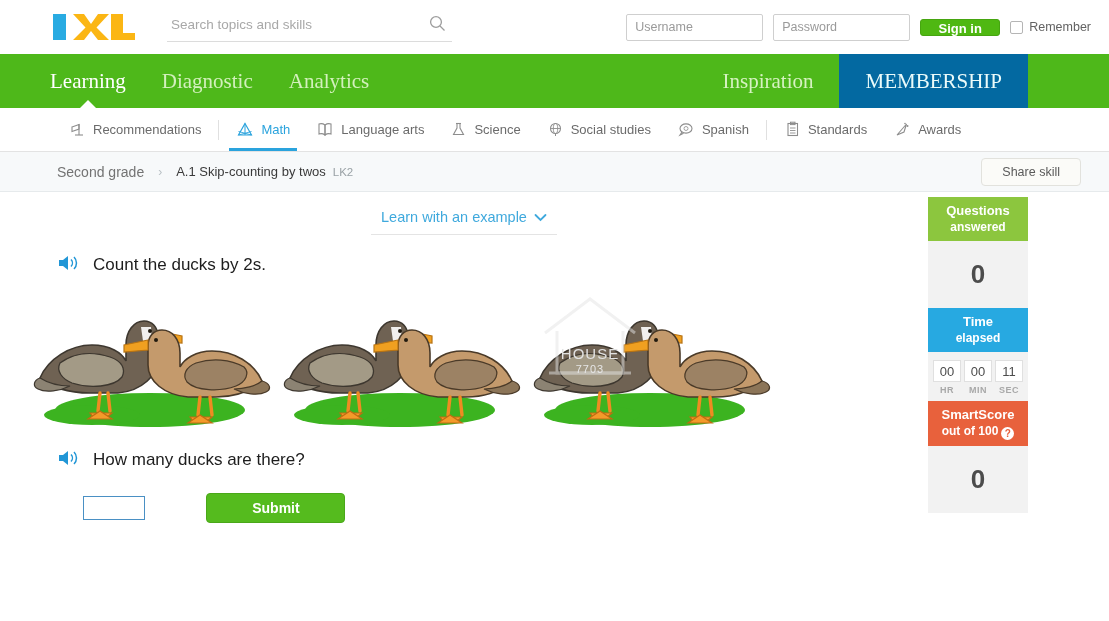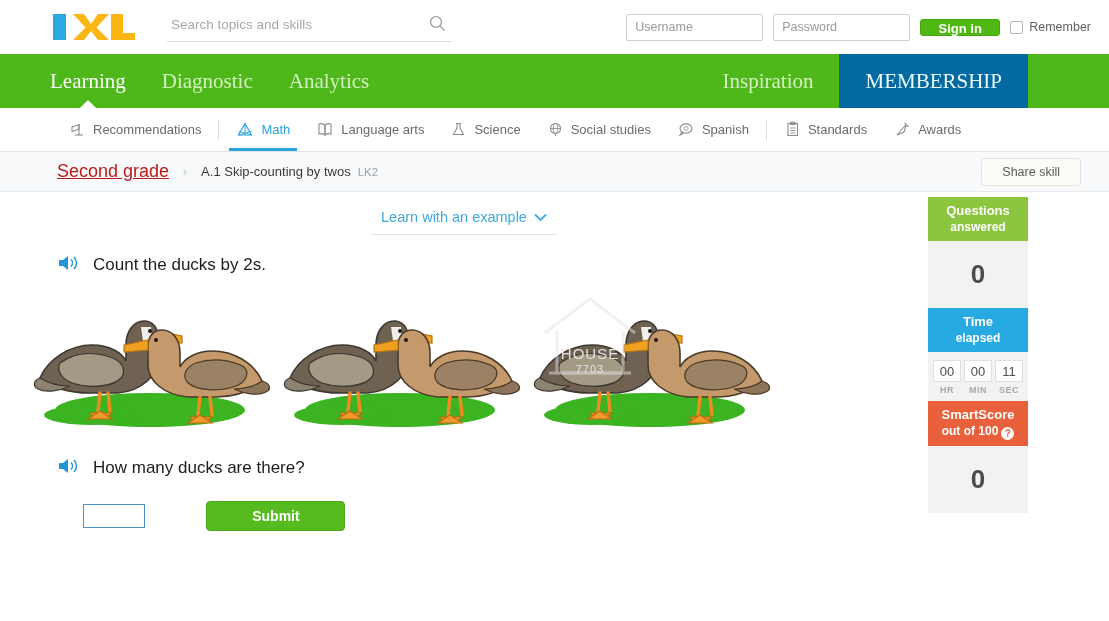--- a/index.html
+++ b/index.html
@@ -203,21 +203,21 @@
   
   .breadcrumb-row {
     height: 40px;
     background: #f7f9fa;
     border-bottom: 1px solid #e6eaec;
     display: flex;
     align-items: center;
     padding-left: 57px;
     position: relative;
   }
-  .bc-grade { font-size: 18px; color: #b91c1c; cursor: pointer; text-decoration: underline; }
+  .bc-grade { font-size: 14px; color: #737373; cursor: pointer; }
   .bc-arrow { margin: 0 14px; color: #b9c0c4; font-size: 12px; }
   .bc-skill { font-size: 13px; color: #3a3a3a; }
   .bc-code { font-size: 11.5px; color: #9aa2a6; margin-left: 7px; }
   .share-skill {
     position: absolute;
     right: 28px;
     top: 6px;
     background: #fbfbf8;
     border: 1px solid #e2e2dd;
     border-radius: 4px;
@@ -296,21 +296,21 @@
     font-size: 11px;
     letter-spacing: 1px;
     pointer-events: none;
   }
 
   .answer-line {
     display: flex;
     align-items: center;
     gap: 12px;
     margin-left: 57px;
-    margin-top: 18px;
+    margin-top: 10px;
   }
   .answer-text { font-size: 17px; color: #1d1d1d; }
 
   .answer-input {
     margin-left: 83px;
     margin-top: 13px;
     width: 62px;
     height: 24px;
     border: 1px solid #4a90c4;
     outline: none;

